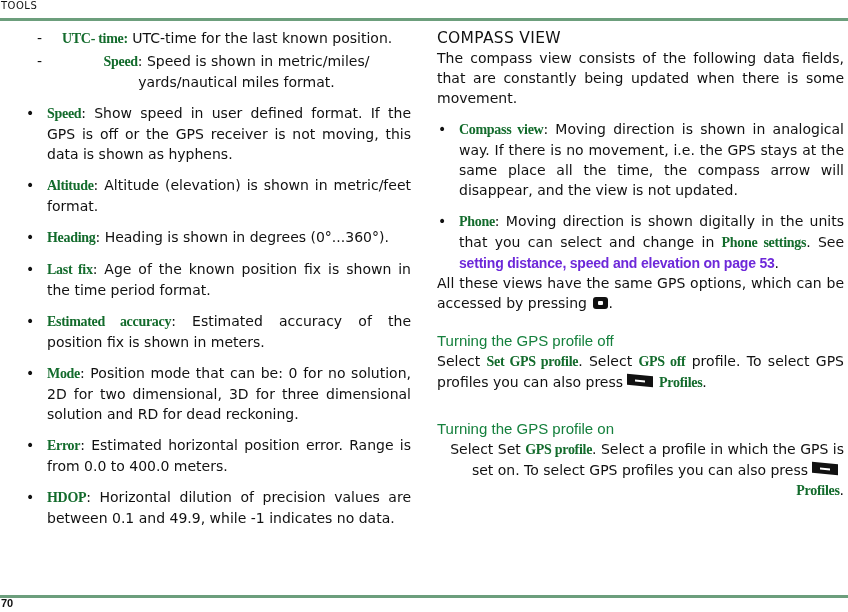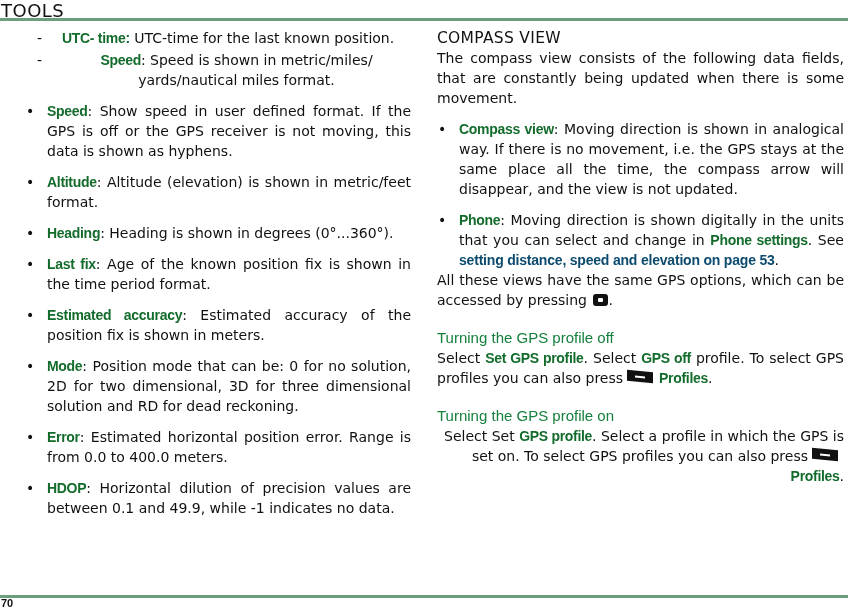--- a/index.html
+++ b/index.html
@@ -2,36 +2,36 @@
 <html><head>
 <meta charset="utf-8">
 <style>
   html, body { margin: 0; padding: 0; background: #ffffff; }
   body {
     width: 848px; height: 612px; position: relative; overflow: hidden;
     font-family: "DejaVu Sans", sans-serif; color: #111111;
   }
   .hdr-title {
     position: absolute; left: 1px; top: 0px;
-    font-family: "DejaVu Sans", sans-serif; font-size: 18px; letter-spacing: 0.5px;
+    font-family: "DejaVu Sans", sans-serif; font-size: 10px; letter-spacing: 0.5px;
     color: #111;
   }
   .rule { position: absolute; left: 0; width: 848px; height: 3px; background: #6c9e7c; }
   .rule.top { top: 18px; }
   .rule.bottom { top: 595px; }
   .page-num {
     position: absolute; left: 1px; top: 597px;
     font-family: "Liberation Sans", sans-serif; font-weight: bold; font-size: 11px; color: #111;
   }
   .col { position: absolute; top: 28px; font-size: 14px; line-height: 20px; }
   .col.left { left: 25px; width: 386px; }
   .col.right { left: 437px; width: 407px; }
   p { margin: 0; text-align: justify; }
-  .k { color: #136b2c; font-family: Liberation Sans, sans-serif; font-weight: bold; font-stretch: condensed; letter-spacing: -0.3px; }
-  .lnk { color: #0c4a6e; font-family: "Liberation Sans", sans-serif; font-weight: bold; letter-spacing: -0.2px; }
+  .k { color: #136b2c; font-family: Liberation Serif, serif; font-weight: bold; font-stretch: condensed; letter-spacing: -0.3px; }
+  .lnk { color: #6d28d9; font-family: "Liberation Sans", sans-serif; font-weight: bold; letter-spacing: -0.2px; }
   .dash-item { position: relative; padding-left: 37px; margin-bottom: 2px; }
   .dash-item .mk { position: absolute; left: 12px; top: 0; }
   .bul-item { position: relative; padding-left: 22px; }
   .bul-item .mk { position: absolute; left: 1px; top: 0; font-size: 14px; }
   .left .bul-item { margin-top: 11px; }
   .h2 {
     font-family: "DejaVu Sans", sans-serif; font-size: 15.5px; letter-spacing: 0.3px; color: #111;
     line-height: 20px;
   }
   .h3 { font-family: Liberation Sans, sans-serif; font-size: 15px; color: #15803d; line-height: 20px; }
@@ -111,18 +111,18 @@
   <div class="bul-item" style="margin-top:11px">
       <span class="mk">•</span>
       <p><span class="k">Phone</span><span>: Moving direction is shown digitally in the units that you can select and change in </span><span class="k">Phone settings</span><span>.  See </span><span class="lnk">setting distance, speed and elevation on page 53</span><span>.</span></p>
     </div>
 
   <p><span>All these views have the same GPS options, which can be accessed by pressing</span> <span class="key-square"></span><span>.</span></p>
 
   <div class="h3" style="margin-top:18px">Turning the GPS profile off</div>
   <p><span>Select </span><span class="k">Set GPS profile</span><span>. Select </span><span class="k">GPS off</span><span> profile. To select GPS profiles you can also press</span><span class="softkey"></span><span class="k">Profiles</span><span>.</span></p>
 
-  <div class="h3" style="margin-top:18px">Turning the GPS profile on</div>
+  <div class="h3" style="margin-top:26px">Turning the GPS profile on</div>
   <p style="text-align:right"><span>Select Set </span><span class="k">GPS profile</span><span>. Select a profile in which the GPS is set on. To select GPS profiles you can also press</span><span class="softkey"></span><span class="k">Profiles</span><span>.</span></p>
 </div>
 
 <div class="rule bottom"></div>
 <div class="page-num">70</div>
 
 </body></html>

